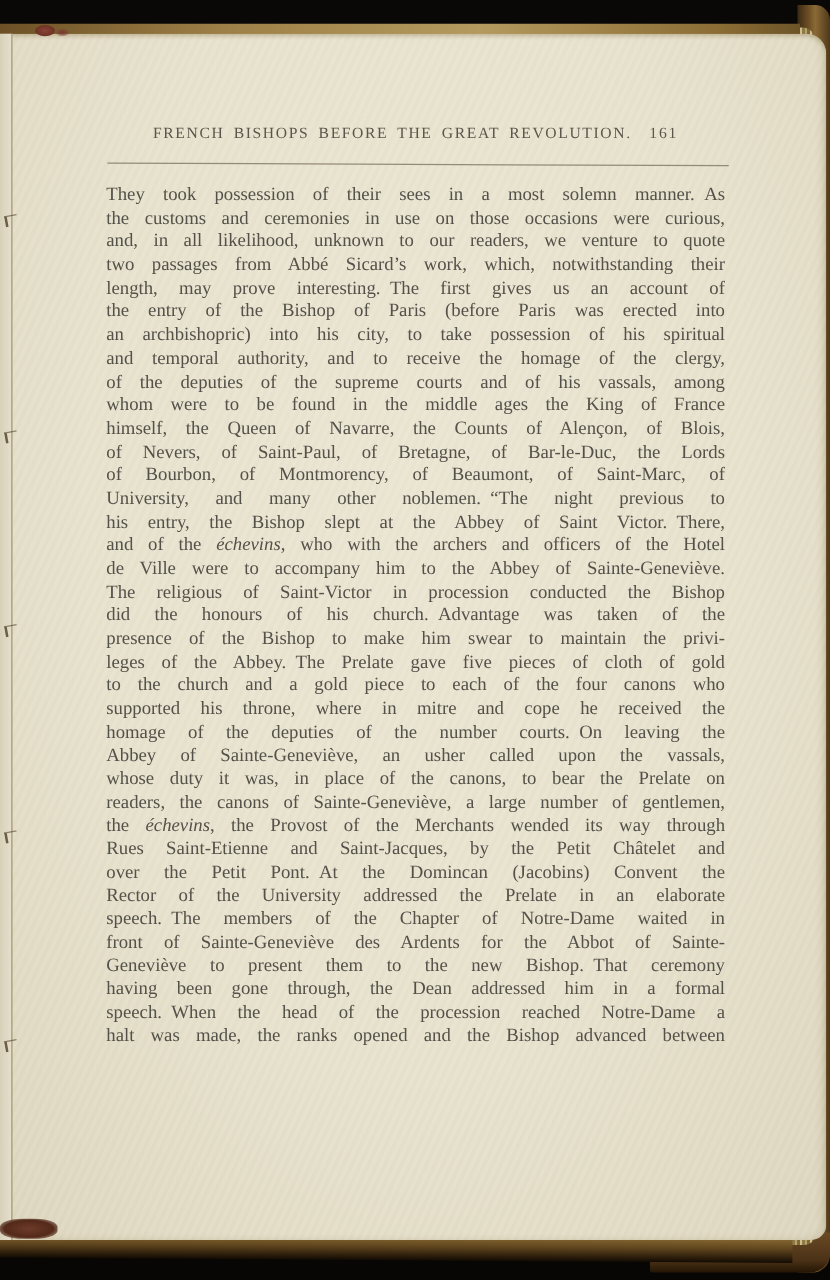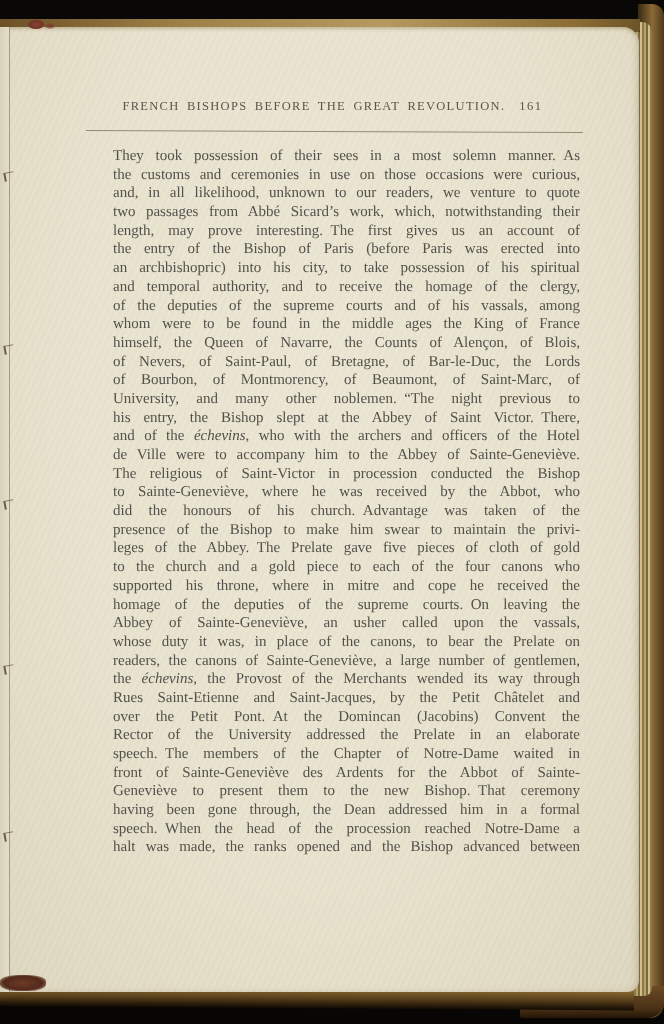--- a/index.html
+++ b/index.html
@@ -43,20 +43,21 @@
   .speck.b{left:45px;top:23px;width:10px;height:6px;background:radial-gradient(#7a382c,rgba(122,56,44,0));}
   .speck.c{left:0px;top:975px;width:46px;height:16px;z-index:6;background:radial-gradient(#6d3a28,#53291a 60%,rgba(83,41,26,0));border-radius:40%;}
   
   .paper{
     position:absolute;left:0;top:27px;width:639px;height:965px;z-index:5;
     background:
       repeating-linear-gradient(115deg,rgba(120,105,60,.025) 0 3px,rgba(255,255,250,.02) 3px 6px),
       radial-gradient(ellipse at 50% 38%,#ece7d4 0%,#e8e3cf 55%,#ded7c0 100%);
     border-radius:0 16px 12px 0;
     box-shadow:inset 0 2px 3px rgba(120,95,40,.25), inset -3px 0 6px rgba(120,100,55,.18);
+    padding-left:22px;
   }
   
   .left-fold{
     position:absolute;left:0;top:0;width:9px;height:100%;z-index:1;
     background:linear-gradient(90deg,#d8d1b9 0%,#e4decb 100%);
     border-right:1px solid rgba(132,116,66,.6);
     border-radius:0;
   }
   .notch{
     position:absolute;left:4px;width:8px;height:8px;z-index:2;
@@ -76,21 +77,21 @@
     position:absolute;left:86px;top:104px;width:497px;height:1px;
     background:#857a69;opacity:.85;transform:rotate(0.25deg);
   }
   
   .body-block{
     position:absolute;left:85px;top:120px;width:495px;
     color:#54514a;font-size:15px;line-height:18.7px;
     text-rendering:geometricPrecision;
   }
   .body-block .line{
-    text-align:justify;text-align-last:justify;height:18.7px;overflow:visible;margin-left:28px;
+    text-align:justify;text-align-last:justify;height:18.7px;overflow:visible;
   }
   .body-block i{font-style:italic;}
 </style>
 </head>
 <body>
 
 <div class="scene">
 
   <div class="cover-edge"></div>
   <div class="cover-corner"></div>
@@ -127,27 +128,26 @@
         <div class="line">of the deputies of the supreme courts and of his vassals, among</div>
         <div class="line">whom were to be found in the middle ages the King of France</div>
         <div class="line">himself, the Queen of Navarre, the Counts of Alençon, of Blois,</div>
         <div class="line">of Nevers, of Saint-Paul, of Bretagne, of Bar-le-Duc, the Lords</div>
         <div class="line">of Bourbon, of Montmorency, of Beaumont, of Saint-Marc, of</div>
         <div class="line">University, and many other noblemen. “The night previous to</div>
         <div class="line">his entry, the Bishop slept at the Abbey of Saint Victor. There,</div>
         <div class="line">and of the <i>échevins</i>, who with the archers and officers of the Hotel</div>
         <div class="line">de Ville were to accompany him to the Abbey of Sainte-Geneviève.</div>
         <div class="line">The religious of Saint-Victor in procession conducted the Bishop</div>
-        <div class="line">to Sainte-Geneviève, where he was received by the Abbot, who</div>
         <div class="line">did the honours of his church. Advantage was taken of the</div>
         <div class="line">presence of the Bishop to make him swear to maintain the privi-</div>
         <div class="line">leges of the Abbey. The Prelate gave five pieces of cloth of gold</div>
         <div class="line">to the church and a gold piece to each of the four canons who</div>
         <div class="line">supported his throne, where in mitre and cope he received the</div>
-        <div class="line">homage of the deputies of the supreme courts. On leaving the</div>
+        <div class="line">homage of the deputies of the number courts. On leaving the</div>
         <div class="line">Abbey of Sainte-Geneviève, an usher called upon the vassals,</div>
         <div class="line">whose duty it was, in place of the canons, to bear the Prelate on</div>
         <div class="line">readers, the canons of Sainte-Geneviève, a large number of gentlemen,</div>
         <div class="line">the <i>échevins</i>, the Provost of the Merchants wended its way through</div>
         <div class="line">Rues Saint-Etienne and Saint-Jacques, by the Petit Châtelet and</div>
         <div class="line">over the Petit Pont. At the Domincan (Jacobins) Convent the</div>
         <div class="line">Rector of the University addressed the Prelate in an elaborate</div>
         <div class="line">speech. The members of the Chapter of Notre-Dame waited in</div>
         <div class="line">front of Sainte-Geneviève des Ardents for the Abbot of Sainte-</div>
         <div class="line">Geneviève to present them to the new Bishop. That ceremony</div>

